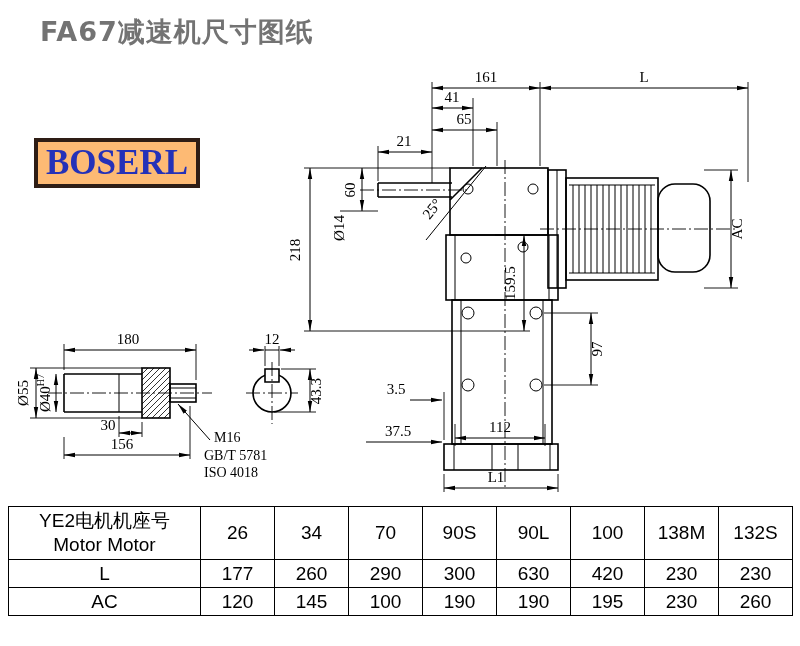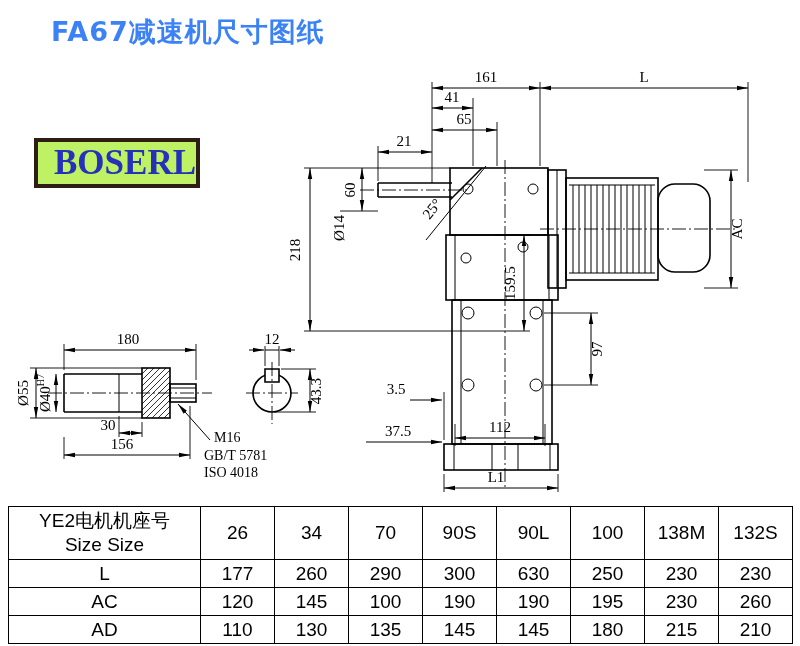--- a/index.html
+++ b/index.html
@@ -2,28 +2,28 @@
 <html><head>
 <meta charset="utf-8">
 <style>
   html,body { margin:0; padding:0; }
   body {
     position:relative; width:800px; height:646px;
     background:#ffffff; overflow:hidden;
     font-family:"Liberation Sans", sans-serif;
   }
   .title {
-    position:absolute; left:51px; top:14px;
+    position:absolute; left:40px; top:14px;
     font:bold 27px "DejaVu Sans", sans-serif;
-    color:#3b82f6; letter-spacing:1px; white-space:nowrap;
+    color:#737373; letter-spacing:1px; white-space:nowrap;
   }
   .logo {
     position:absolute; left:34px; top:138px; width:158px; height:42px;
-    border:4px solid #2e1d15; background:#bef264;
-    display:flex; align-items:center; justify-content:flex-end;
+    border:4px solid #2e1d15; background:#fdba74;
+    display:flex; align-items:center; justify-content:center;
   }
   .logo span { font:bold 35px "Liberation Serif", serif; color:#2431b8; }
   svg.draw { position:absolute; left:0; top:0; }
   
   .out  { stroke:#000; stroke-width:1.6; fill:none; }
   .thin { stroke:#000; stroke-width:1;   fill:none; }
   .dim  { stroke:#000; stroke-width:1; fill:none; marker-start:url(#as); marker-end:url(#ae); }
   .dime { stroke:#000; stroke-width:1; fill:none; marker-end:url(#ae); }
   .ext  { stroke:#000; stroke-width:0.9; fill:none; }
   .cl   { stroke:#000; stroke-width:0.9; fill:none; stroke-dasharray:14 3 2 3; }
@@ -254,58 +254,47 @@
       <col style="width:74px">
     <col style="width:74px">
       <col style="width:74px">
       <col style="width:74px">
       <col style="width:74px">
   </colgroup>
   <tbody>
     <tr class="hdr">
       <td class="hc">
         <div>YE2电机机座号</div>
-        <div>Size Size</div>
+        <div>Motor Motor</div>
       </td>
       <td>26</td>
       <td>34</td>
       <td>70</td>
       <td>90S</td>
       <td>90L</td>
       <td>100</td>
       <td>138M</td>
       <td>132S</td>
     </tr>
     <tr>
       <td>L</td>
       <td>177</td>
       <td>260</td>
       <td>290</td>
       <td>300</td>
       <td>630</td>
-      <td>250</td>
+      <td>420</td>
       <td>230</td>
       <td>230</td>
     </tr>
     <tr>
       <td>AC</td>
       <td>120</td>
       <td>145</td>
       <td>100</td>
       <td>190</td>
       <td>190</td>
       <td>195</td>
       <td>230</td>
       <td>260</td>
     </tr>
-    <tr>
-      <td>AD</td>
-      <td>110</td>
-      <td>130</td>
-      <td>135</td>
-      <td>145</td>
-      <td>145</td>
-      <td>180</td>
-      <td>215</td>
-      <td>210</td>
-    </tr>
   </tbody>
 </table>
 
 </body></html>

